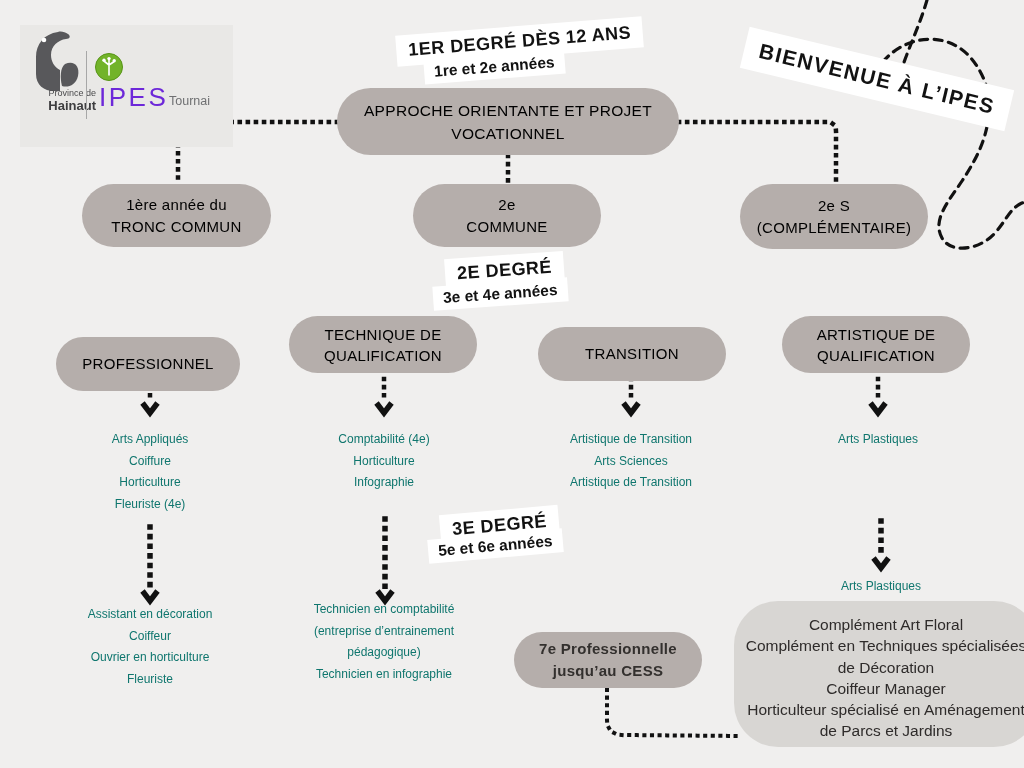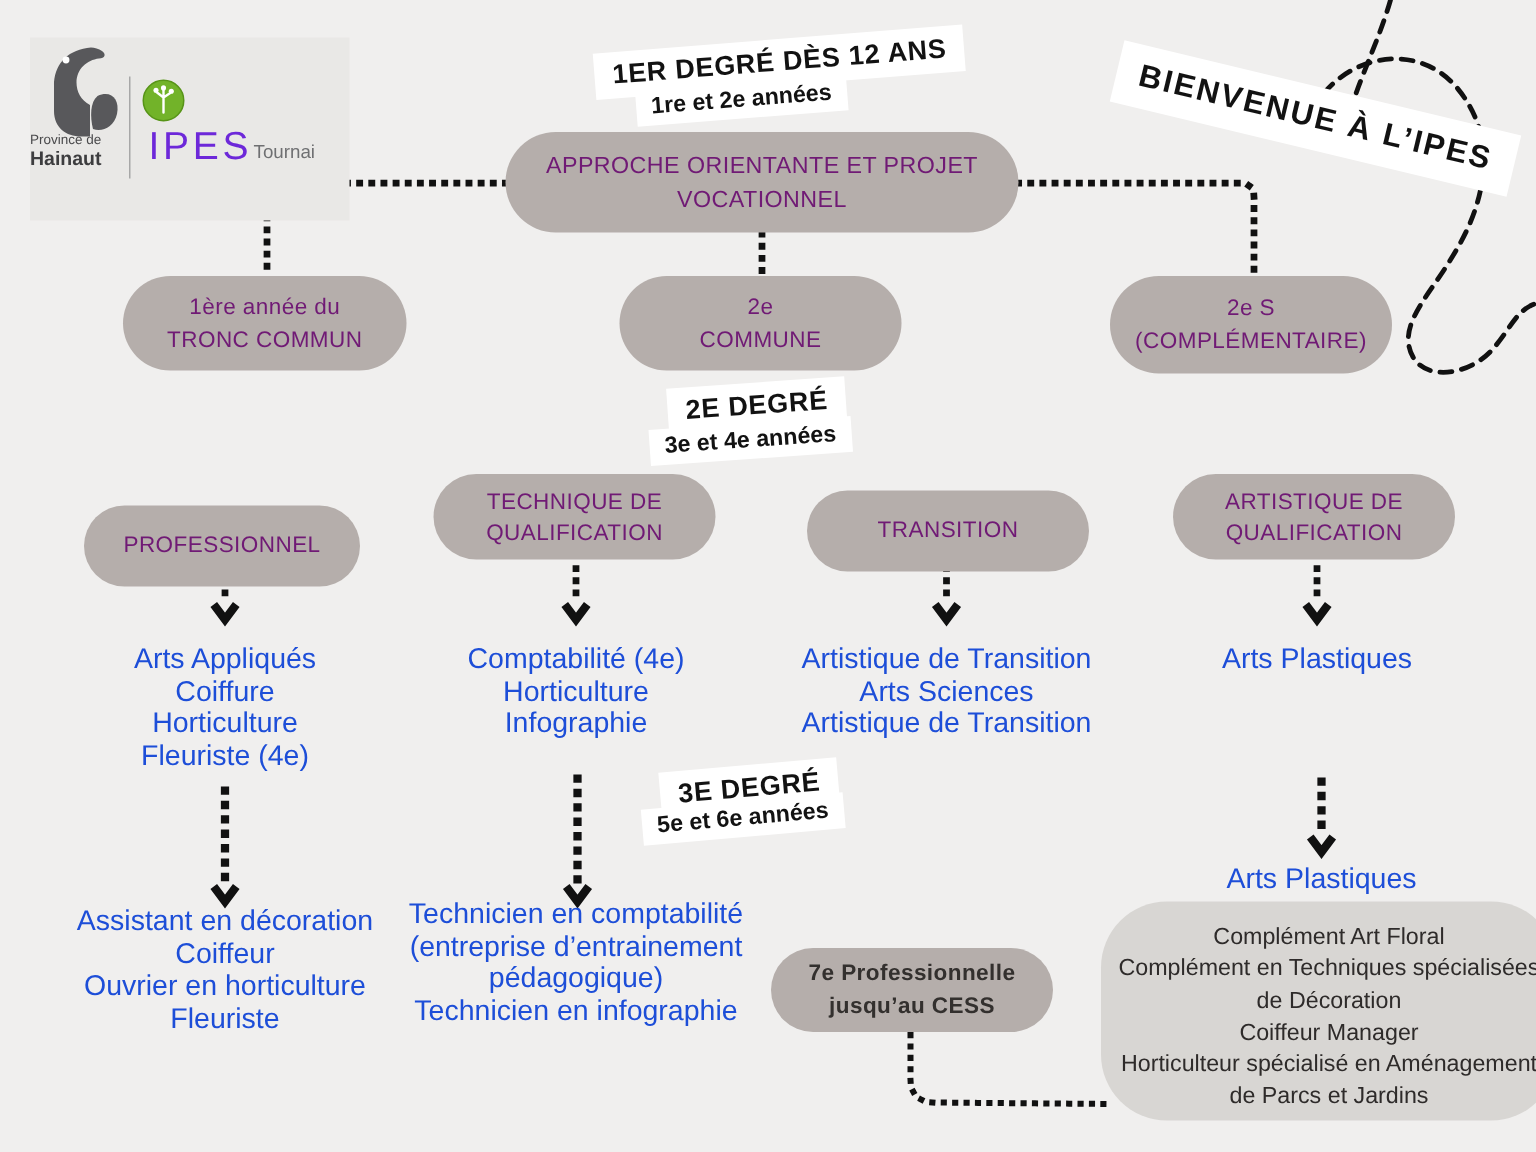--- a/index.html
+++ b/index.html
@@ -2,54 +2,54 @@
 <html><head>
 <meta charset="utf-8">
 <style>
   html,body{margin:0;padding:0;background:#f0efee;}
   .canvas{position:relative;width:1024px;height:768px;background:#f0efee;overflow:hidden;
           font-family:"Liberation Sans",sans-serif;color:#2e2b2a;}
   .wires{position:absolute;left:0;top:0;z-index:1;}
   
   .logo-box{position:absolute;left:20px;top:25px;width:213px;height:122px;background:#e9e8e6;z-index:2;}
   .bird{position:absolute;left:12px;top:5px;}
-  .prov{position:absolute;left:0;width:76px;text-align:left;color:#4a4a4c;}
+  .prov{position:absolute;left:0;width:76px;text-align:right;color:#4a4a4c;}
   .prov-top{top:63px;font-size:9px;}
   .prov-bottom{top:73px;font-size:13px;font-weight:bold;color:#3d3d3f;}
   .logo-divider{position:absolute;left:66px;top:26px;width:1px;height:68px;background:#a7a7a7;}
   .tree{position:absolute;left:74px;top:27px;}
   .ipes{position:absolute;left:79px;top:57px;font-size:26px;letter-spacing:2.5px;color:#6d28d9;}
   .tournai{position:absolute;left:149px;top:69px;font-size:12.5px;color:#6f7072;}
   
   .banner{position:absolute;background:#ffffff;color:#121212;font-weight:bold;white-space:nowrap;z-index:3;}
   .bn-title{font-size:18px;padding:5px 12px;letter-spacing:.5px;}
   .bn-sub{font-size:15.5px;padding:3px 10px;}
   .bn-d1t{left:396px;top:26px;transform:rotate(-4.5deg);}
   .bn-d1s{left:424px;top:55px;transform:rotate(-4.5deg);}
   .bn-welcome{left:741px;top:58px;transform:rotate(13.5deg);font-size:21px;letter-spacing:1.5px;padding:9px 15px;}
   .bn-d2t{left:445px;top:255px;transform:rotate(-4deg);}
   .bn-d2s{left:433px;top:282px;transform:rotate(-4deg);}
   .bn-d3t{left:440px;top:510px;transform:rotate(-5deg);}
   .bn-d3s{left:428px;top:534px;transform:rotate(-5deg);}
   
   .node{position:absolute;background:#b5aeab;border-radius:999px;display:flex;flex-direction:column;
-        justify-content:center;align-items:center;text-align:center;color:#701a75;z-index:2;
+        justify-content:center;align-items:center;text-align:center;color:#000000;z-index:2;
         font-size:15px;line-height:22px;letter-spacing:.3px;}
   .nd-root{left:337px;top:88px;width:342px;height:67px;font-size:15.5px;line-height:23px;}
   .nd-1{left:82px;top:184px;width:189px;height:63px;}
   .nd-2{left:413px;top:184px;width:188px;height:63px;}
   .nd-3{left:740px;top:184px;width:188px;height:65px;}
   .nd-p{left:56px;top:317px;width:184px;height:54px;margin-top:20px;}
   .nd-t{left:289px;top:316px;width:188px;height:57px;line-height:21px;}
   .nd-tr{left:538px;top:317px;width:188px;height:54px;margin-top:10px;}
   .nd-a{left:782px;top:316px;width:188px;height:57px;line-height:21px;}
   .nd-cess{left:514px;top:632px;width:188px;height:56px;font-weight:bold;font-size:15px;line-height:22px;color:#33302e;}
   
-  .list{position:absolute;transform:translateX(-50%);text-align:center;font-size:19px;line-height:21.5px;
-        color:#1d4ed8;z-index:2;white-space:nowrap;}
+  .list{position:absolute;transform:translateX(-50%);text-align:center;font-size:12px;line-height:21.5px;
+        color:#0f766e;z-index:2;white-space:nowrap;}
   .ls-1{left:150px;top:429px;}
   .ls-2{left:384px;top:429px;}
   .ls-3{left:631px;top:429px;}
   .ls-4{left:878px;top:429px;}
   .ls-b1{left:150px;top:604px;}
   .ls-b2{left:384px;top:599px;}
   .ls-b4{left:881px;top:576px;}
   
   .panel{position:absolute;left:710px;top:601px;width:304px;height:146px;background:#d8d6d3;border-radius:44px;
          z-index:2;text-align:center;font-size:15.5px;line-height:21.3px;color:#2e2b2a;padding-top:13px;

